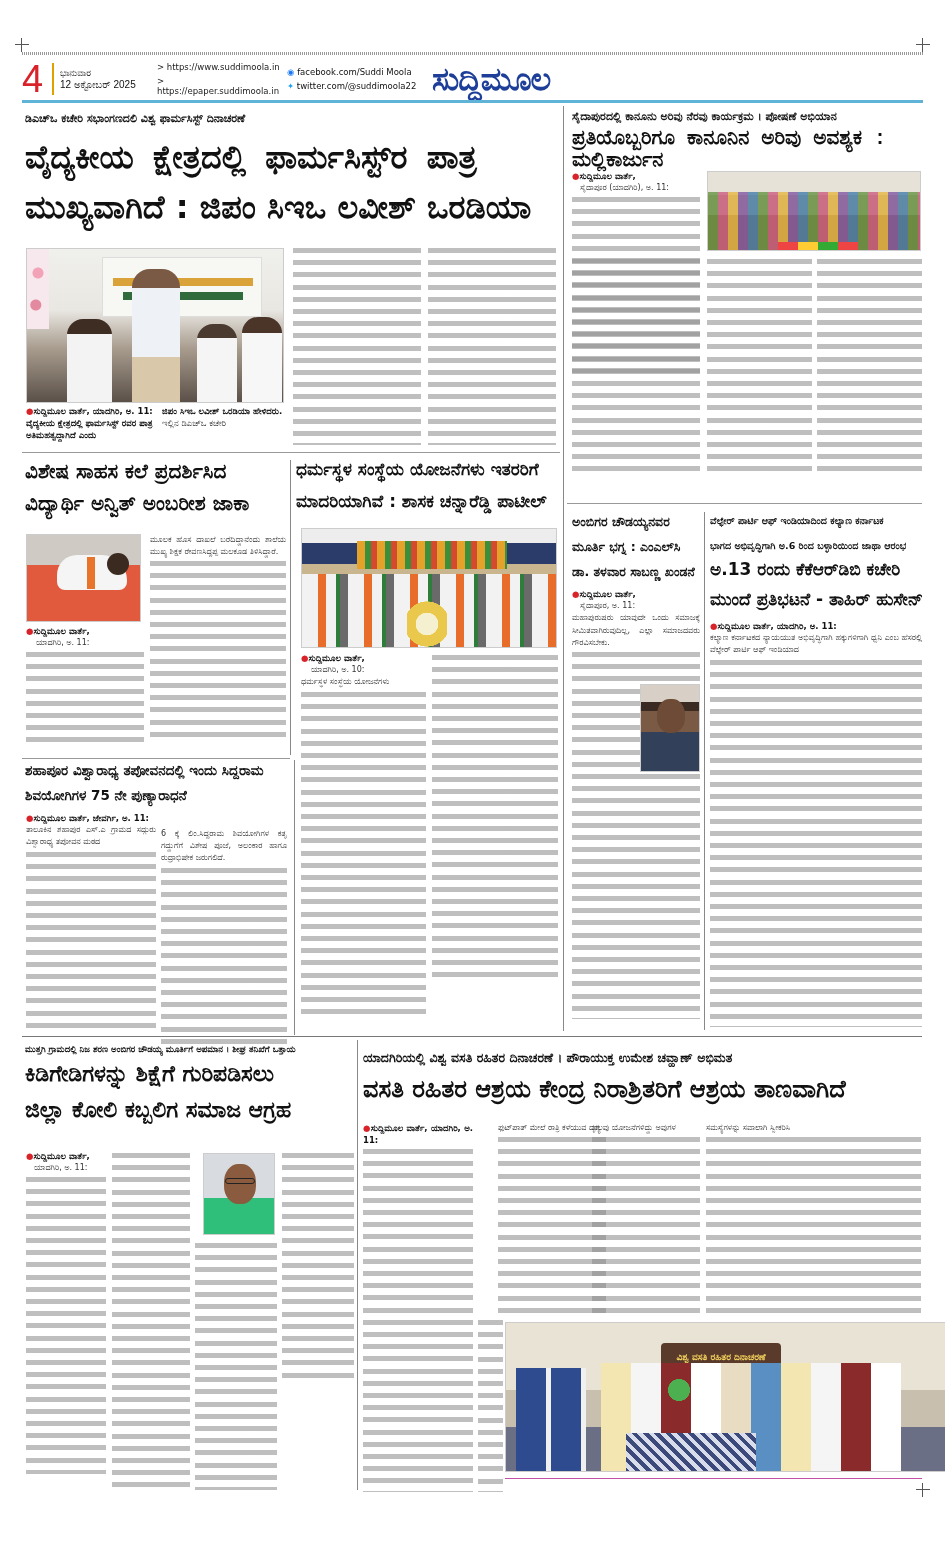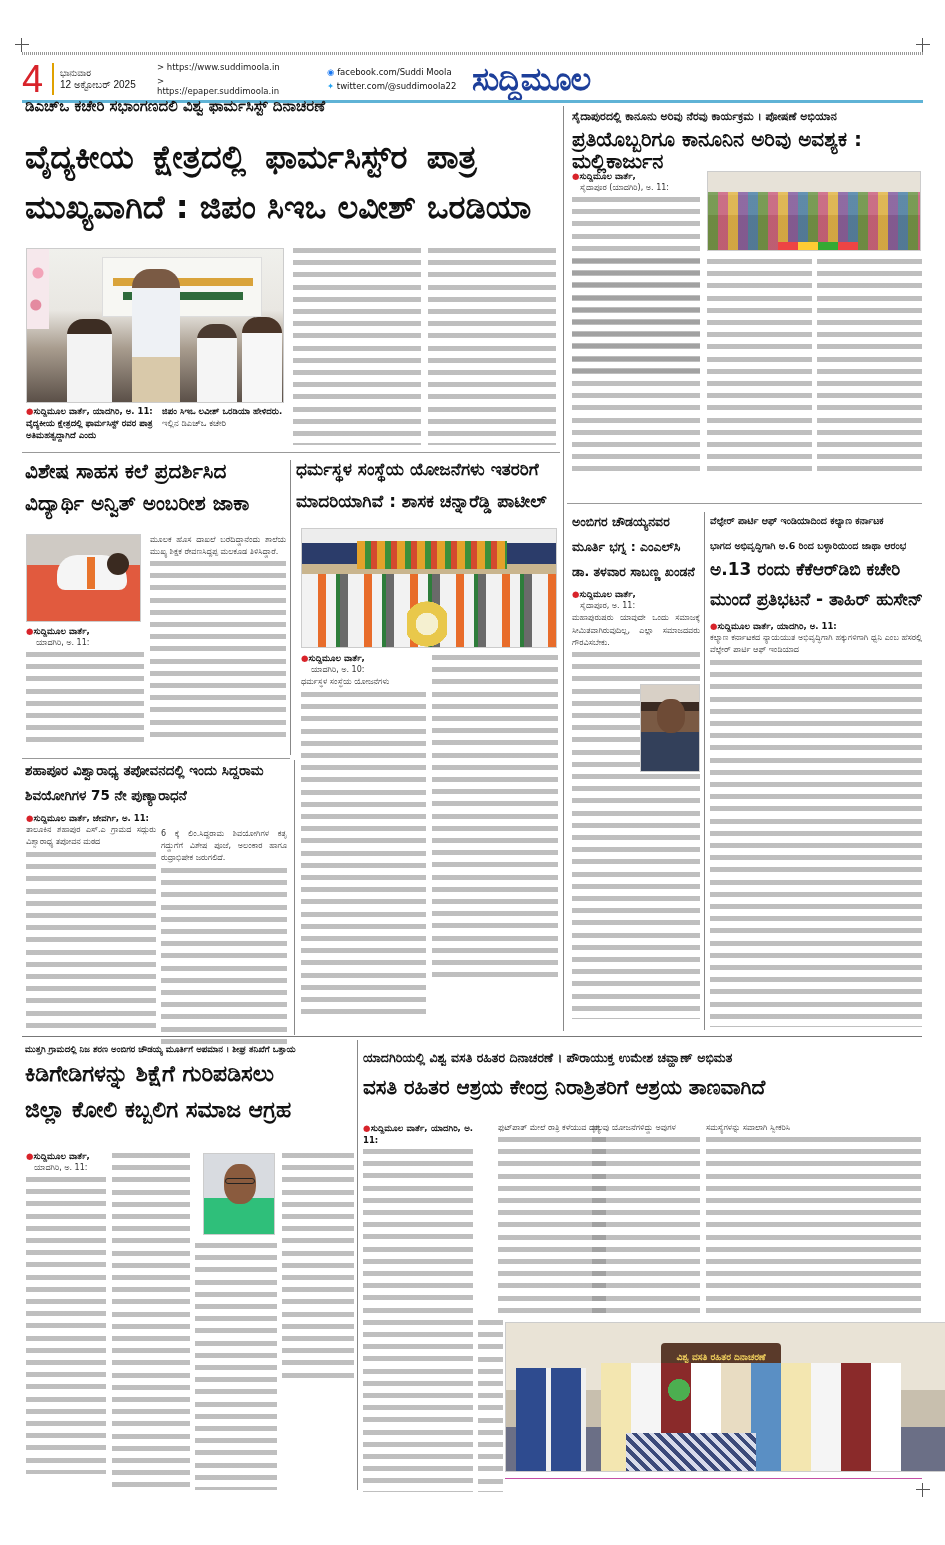--- a/index.html
+++ b/index.html
@@ -10,21 +10,21 @@
   .crop::after { content: ""; position: absolute; left: 0; top: 6px; width: 14px; height: 1px; background: #555; }
   .dotline { position: absolute; left: 22px; right: 22px; top: 52px; height: 3px; background: repeating-linear-gradient(90deg, #999 0 1px, #fff 1px 2px); }
 
   
   .masthead { position: absolute; left: 22px; right: 22px; top: 60px; height: 38px; display: flex; align-items: center; }
   .page-num { font-family: "Liberation Sans", sans-serif; font-size: 38px; color: #d8232a; width: 30px; line-height: 38px; }
   .date-box { border-left: 2px solid #e0a100; padding-left: 6px; height: 32px; display: flex; flex-direction: column; justify-content: center; font-size: 9px; width: 105px; }
   .date-box .d2 { font-family: Liberation Sans, sans-serif; font-size: 10px; }
   .urls { font-size: 8.5px; width: 130px; display: flex; flex-direction: column; gap: 4px; color: #222; }
   .cities { font-size: 9px; width: 290px; display: flex; flex-direction: column; gap: 4px; font-weight: bold; }
-  .social { font-size: 8.5px; width: 145px; display: flex; flex-direction: column; gap: 4px; margin-left: 40px; }
+  .social { font-size: 8.5px; width: 145px; display: flex; flex-direction: column; gap: 4px; }
   .social .fb { color: #1877f2; }
   .social .tw { color: #1da1f2; }
   .logo { font-size: 32px; font-weight: bold; color: #1d3f9a; letter-spacing: -1px; line-height: 36px; }
   .mast-rule { position: absolute; left: 22px; right: 22px; top: 100px; height: 3px; background: #5fb3d6; }
 
   
   .kicker { font-weight: bold; color: #111; }
   .headline { font-weight: bold; color: #111; line-height: 1.12; }
   .rule-v { position: absolute; width: 1px; background: #888; }
   .rule-h { position: absolute; height: 1px; background: #999; }
@@ -54,21 +54,21 @@
     <span>&gt; https://epaper.suddimoola.in</span>
   </div>
   <div class="social">
     <span><span class="fb">◉</span> <span>facebook.com/Suddi Moola</span></span>
     <span><span class="tw">✦</span> <span>twitter.com/@suddimoola22</span></span>
   </div>
   <div class="logo">ಸುದ್ದಿಮೂಲ</div>
 </header>
 <div class="mast-rule"></div>
 
-<div class="abs kicker" style="left:25px; top:97px; font-size:15px;">ಡಿಎಚ್‌ಒ ಕಚೇರಿ ಸಭಾಂಗಣದಲಿ ವಿಶ್ವ ಫಾರ್ಮಸಿಸ್ಟ್ ದಿನಾಚರಣೆ</div>
+<div class="abs kicker" style="left:25px; top:112px; font-size:11px;">ಡಿಎಚ್‌ಒ ಕಚೇರಿ ಸಭಾಂಗಣದಲಿ ವಿಶ್ವ ಫಾರ್ಮಸಿಸ್ಟ್ ದಿನಾಚರಣೆ</div>
 <div class="abs headline" style="left:25px; top:142px; font-size:32px;font-family:Liberation Mono, monospace;">ವೈದ್ಯಕೀಯ ಕ್ಷೇತ್ರದಲ್ಲಿ ಫಾರ್ಮಸಿಸ್ಟ್‌ರ ಪಾತ್ರ</div>
 <div class="abs headline" style="left:25px; top:190px; font-size:32px;">ಮುಖ್ಯವಾಗಿದೆ : ಜಿಪಂ ಸಿಇಒ ಲವೀಶ್ ಒರಡಿಯಾ</div>
 
 <div class="photo" style="left:26px; top:248px; width:258px; height:155px; background: linear-gradient(180deg, #f0f0ec 0%, #e9e7e2 40%, #a89c8e 65%, #5b5048 100%);">
   <div class="abs" style="left:75px; top:8px; width:160px; height:60px; background:#f7f7f3; border:1px solid #ddd;">
     <div style="position:absolute; left:10px; top:20px; width:140px; height:8px; background:#d9a33a;"></div>
     <div style="position:absolute; left:20px; top:34px; width:120px; height:8px; background:#2f6b3b;"></div>
   </div>
   <div class="abs" style="left:0; top:0; width:22px; height:80px; background: radial-gradient(circle at 50% 30%, #f2a3b8 0 5px, transparent 6px), radial-gradient(circle at 40% 70%, #e48aa0 0 5px, transparent 6px), #f6e8ec;"></div>
   <div class="abs" style="left:105px; top:20px; width:48px; height:135px; background: linear-gradient(180deg, #7a5a44 0 14%, #eef1f5 14% 65%, #d9c9aa 65% 100%); border-radius: 18px 18px 0 0;"></div>
@@ -88,21 +88,21 @@
     <span class="filler"></span>
   </div>
 <div class="text-col" style="left:428px; top:245px; width:128px; height:200px;">
     <span class="filler"></span>
   </div>
 <div class="rule-h" style="left:22px; top:452px; width:538px;"></div>
 
 <div class="rule-v" style="left:563px; top:106px; height:925px;"></div>
 
 <div class="abs kicker" style="left:572px; top:110px; font-size:11px;">ಸೈದಾಪುರದಲ್ಲಿ ಕಾನೂನು ಅರಿವು ನೆರವು ಕಾರ್ಯಕ್ರಮ । ಪೋಷಣೆ ಅಭಿಯಾನ</div>
-<div class="abs headline" style="left:572px; top:128px; font-size:20px;">ಪ್ರತಿಯೊಬ್ಬರಿಗೂ ಕಾನೂನಿನ ಅರಿವು ಅವಶ್ಯಕ : ಮಲ್ಲಿಕಾರ್ಜುನ</div>
+<div class="abs headline" style="left:572px; top:128px; font-size:20px;font-family:Liberation Mono, monospace;">ಪ್ರತಿಯೊಬ್ಬರಿಗೂ ಕಾನೂನಿನ ಅರಿವು ಅವಶ್ಯಕ : ಮಲ್ಲಿಕಾರ್ಜುನ</div>
 <div class="text-col" style="left:572px; top:170px; width:128px; height:300px;">
   <div class="dateline"><span class="dot">●</span><span>ಸುದ್ದಿಮೂಲ ವಾರ್ತೆ,</span></div>
   <div style="padding-left:8px;">ಸೈದಾಪೂರ (ಯಾದಗಿರಿ), ಅ. 11:</div>
   <span class="filler" style="height:180px;"></span>
 </div>
 <div class="photo" style="left:707px; top:171px; width:214px; height:80px; background: linear-gradient(180deg, #e7e2d8 0 30%, #cdbfa7 30% 55%, #9b7b5b 55% 100%);">
   <div class="abs" style="left:0; top:20px; width:214px; height:60px; background: repeating-linear-gradient(90deg, #5e8f3a 0 10px, #c9547a 10px 20px, #e5b43a 20px 30px, #7a4fa0 30px 40px, #3a78a8 40px 50px); opacity:0.75;"></div>
   <div class="abs" style="left:70px; top:70px; width:80px; height:10px; background: linear-gradient(90deg, #e44 0 25%, #fc3 25% 50%, #3a3 50% 75%, #e44 75%);"></div>
 </div>
 <div class="text-col" style="left:707px; top:256px; width:105px; height:222px;">
@@ -208,21 +208,21 @@
 </div>
 <div class="text-col" style="left:282px; top:1150px; width:72px; height:340px;">
   <span class="filler" style="height:230px;"></span>
 </div>
 <div class="text-col" style="left:195px; top:1240px; width:82px; height:250px;">
     <span class="filler"></span>
   </div>
 <div class="rule-v" style="left:357px; top:1040px; height:450px;"></div>
 
 <div class="abs kicker" style="left:363px; top:1050px; font-size:12.5px;">ಯಾದಗಿರಿಯಲ್ಲಿ ವಿಶ್ವ ವಸತಿ ರಹಿತರ ದಿನಾಚರಣೆ । ಪೌರಾಯುಕ್ತ ಉಮೇಶ ಚವ್ಹಾಣ್ ಅಭಿಮತ</div>
-<div class="abs headline" style="left:363px; top:1076px; font-size:20px;">ವಸತಿ ರಹಿತರ ಆಶ್ರಯ ಕೇಂದ್ರ ನಿರಾಶ್ರಿತರಿಗೆ ಆಶ್ರಯ ತಾಣವಾಗಿದೆ</div>
+<div class="abs headline" style="left:363px; top:1076px; font-size:24px;">ವಸತಿ ರಹಿತರ ಆಶ್ರಯ ಕೇಂದ್ರ ನಿರಾಶ್ರಿತರಿಗೆ ಆಶ್ರಯ ತಾಣವಾಗಿದೆ</div>
 <div class="text-col" style="left:363px; top:1122px; width:110px; height:370px;">
   <div class="dateline"><span class="dot">●</span><span>ಸುದ್ದಿಮೂಲ ವಾರ್ತೆ, ಯಾದಗಿರಿ, ಅ. 11:</span></div>
   <span class="filler" style="height:350px;"></span>
 </div>
 <div class="text-col" style="left:478px; top:1122px; width:108px; height:195px;margin-left:20px;">
   <div>ಫುಟ್‌ಪಾತ್ ಮೇಲೆ ರಾತ್ರಿ ಕಳೆಯುವ ದೃಶ್ಯ</div>
   <span class="filler" style="height:180px;"></span>
 </div>
 <div class="text-col" style="left:592px; top:1122px; width:108px; height:195px;">
   <div>ಹಲವು ಯೋಜನೆಗಳಿದ್ದು ಅವುಗಳ</div>

